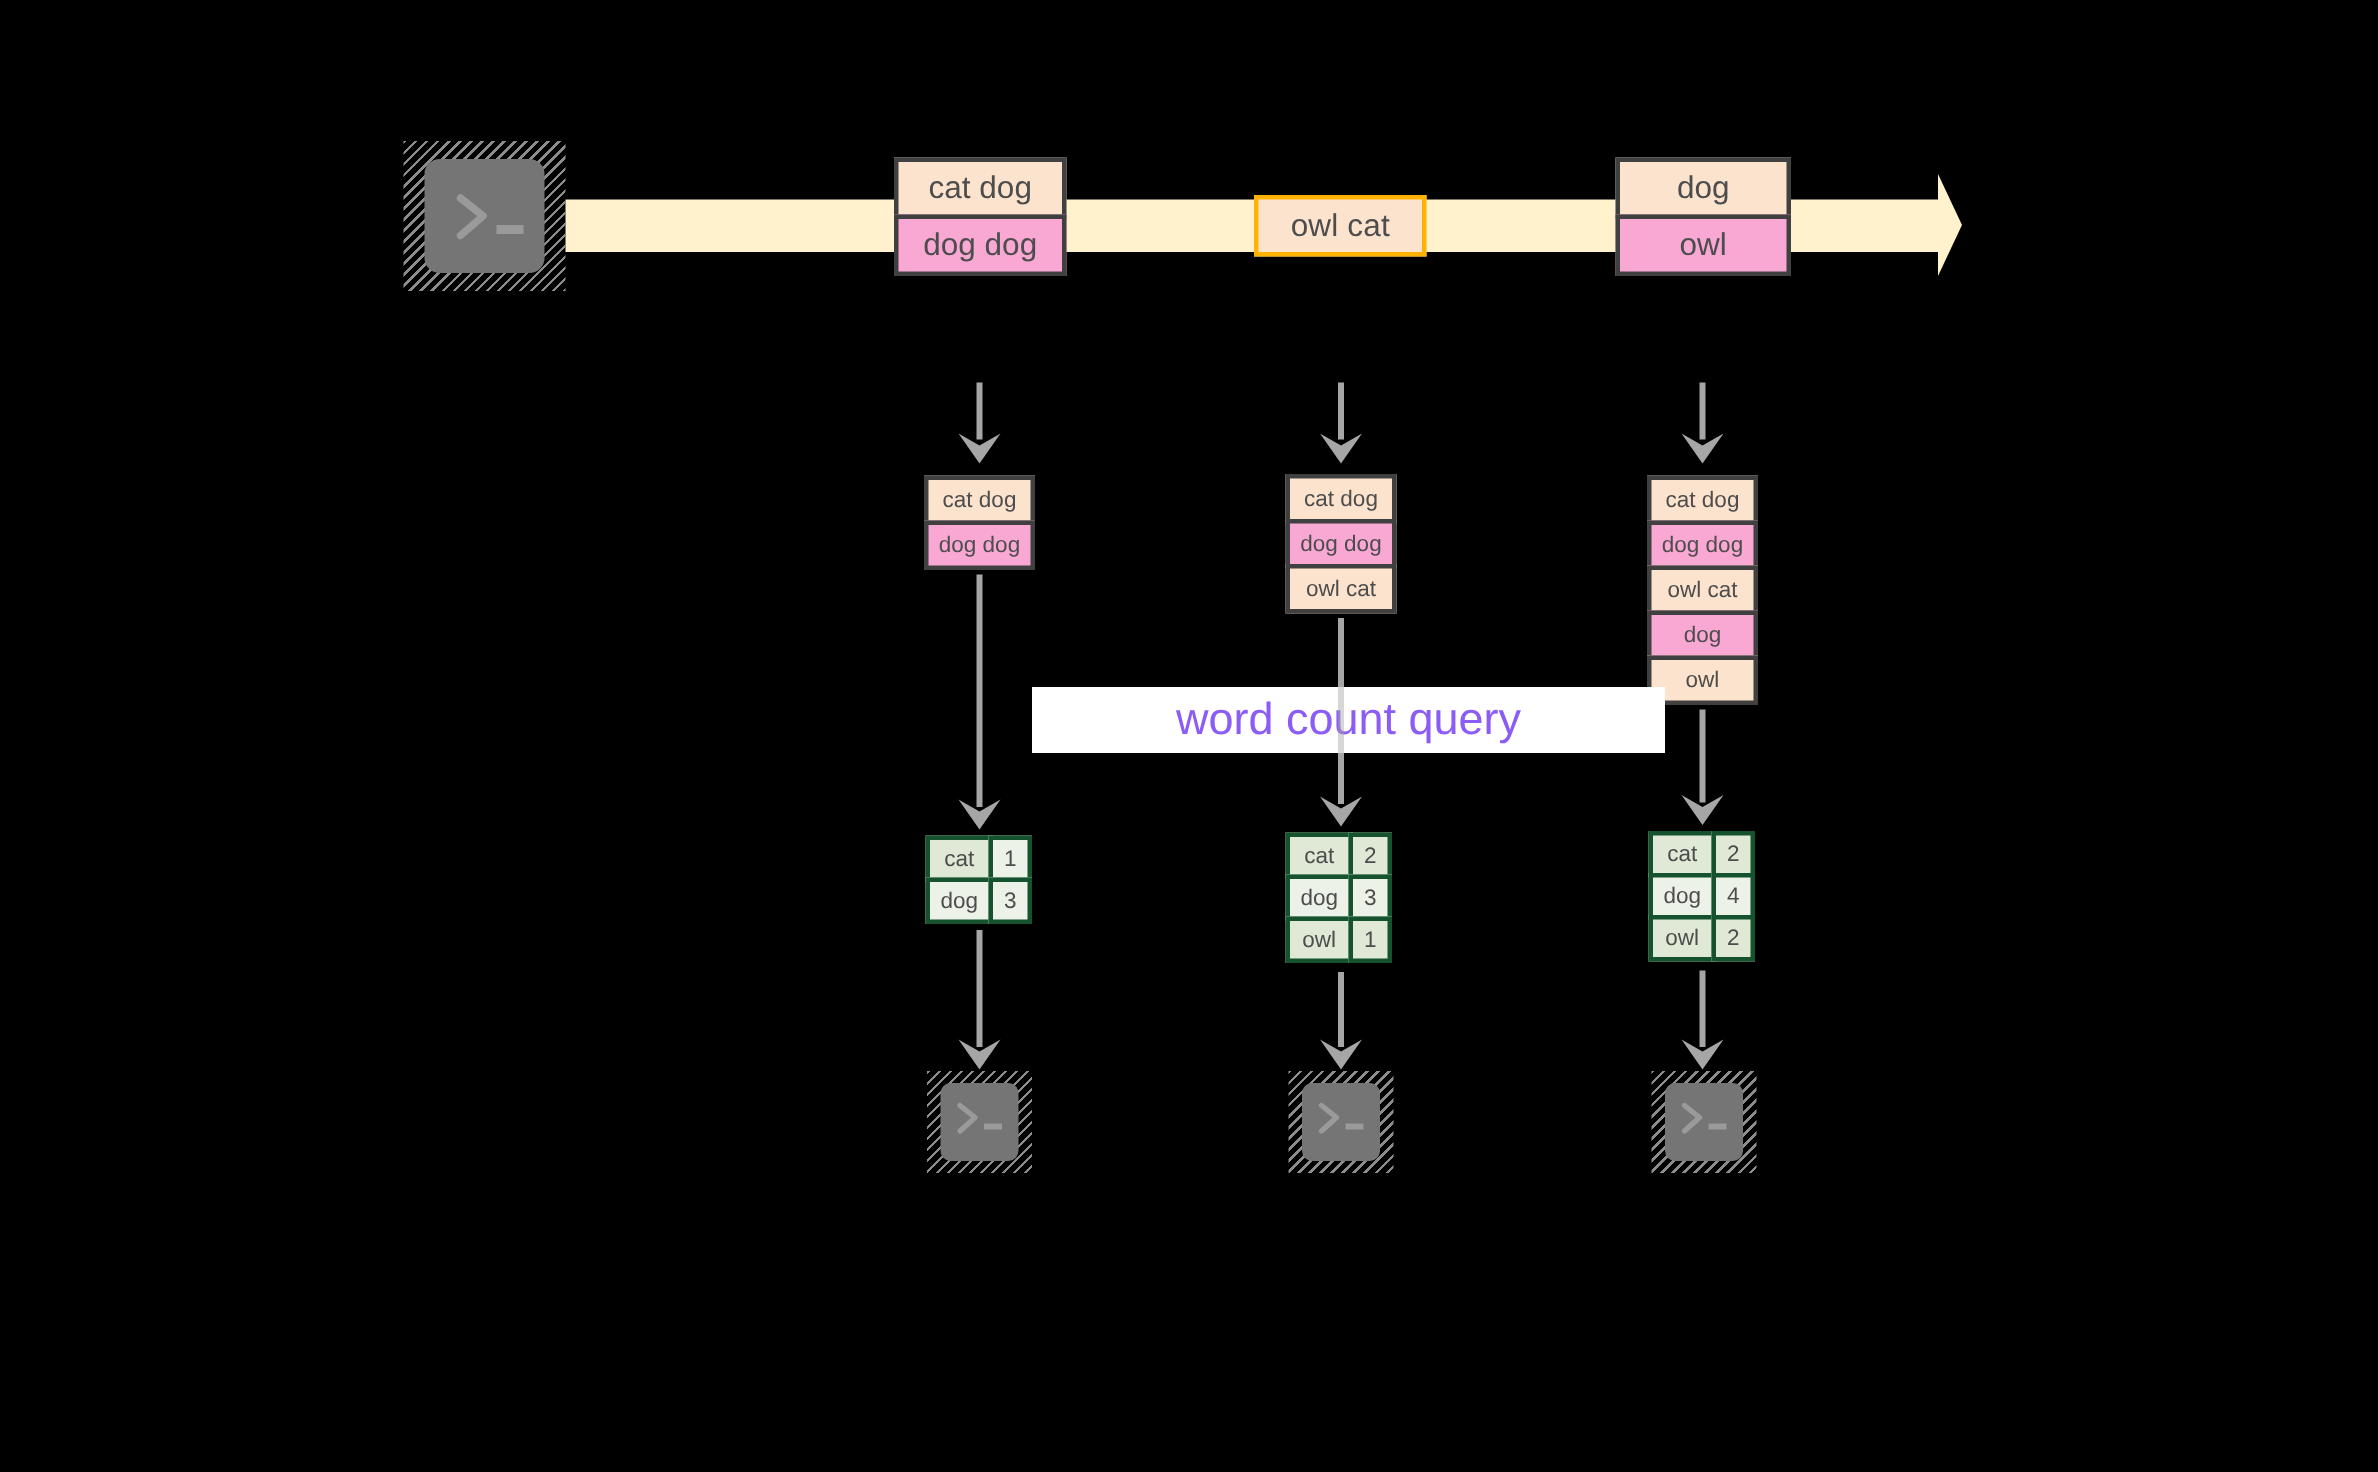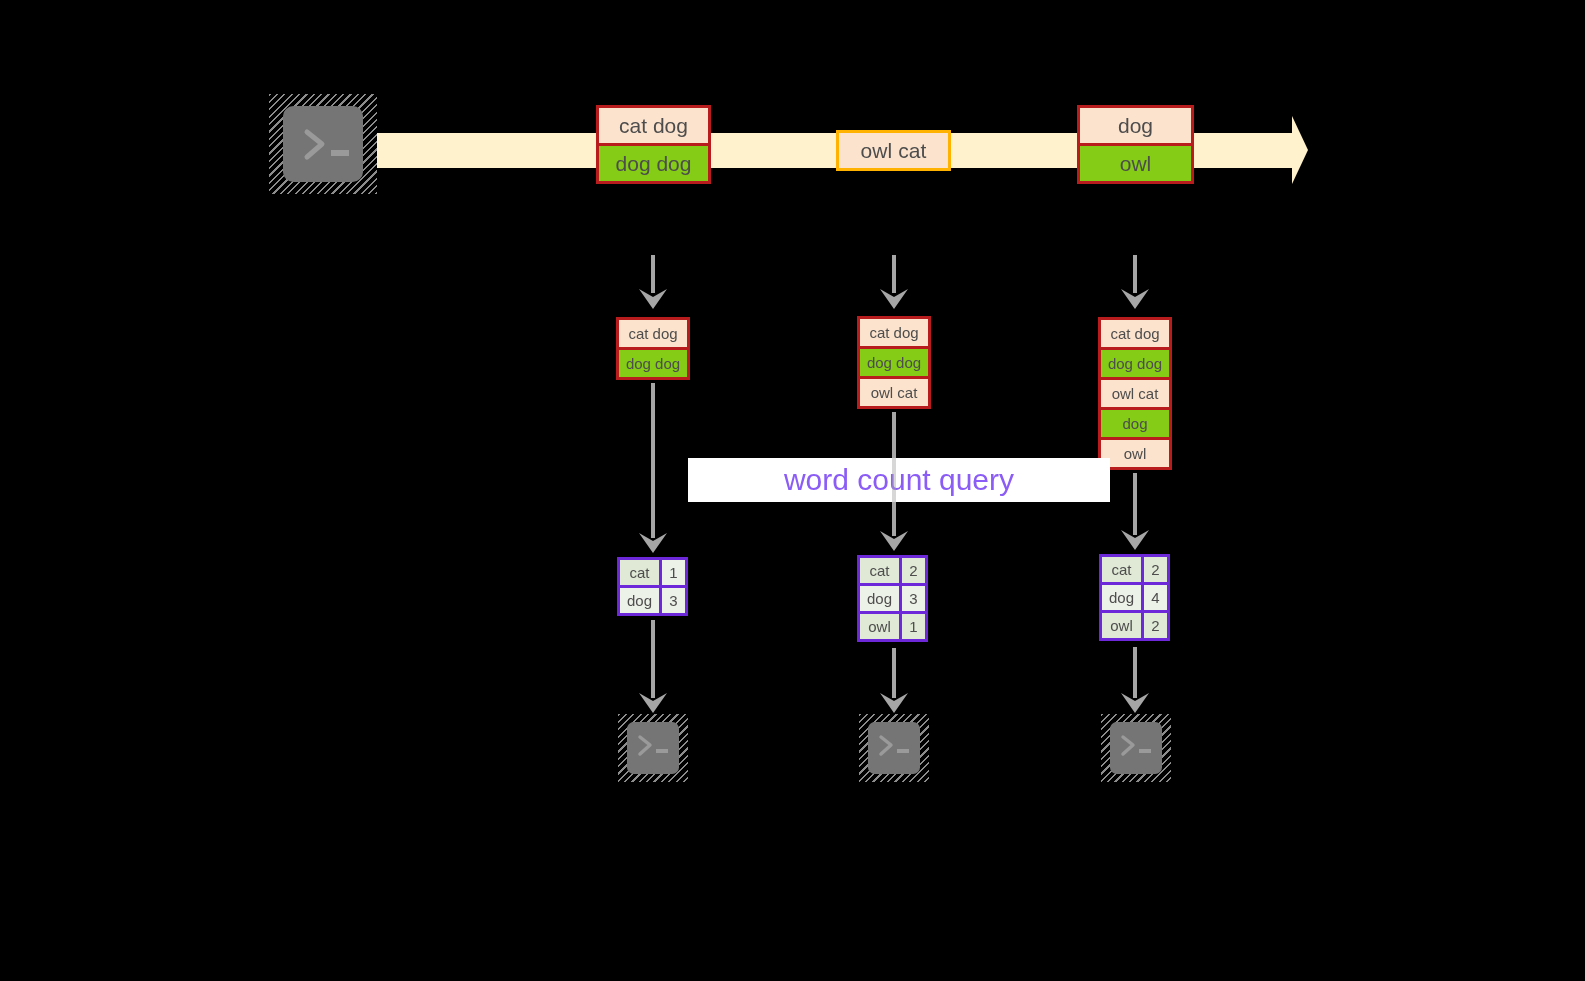--- a/index.html
+++ b/index.html
@@ -66,45 +66,45 @@
   }
   .rec.dark  { background: #FCE3CD; }
 
   
   .stack {
     position: absolute;
     box-sizing: border-box;
   }
   .stack .cell {
     box-sizing: border-box;
-    border: 3px solid #b91c1c;
+    border: 3px solid #404040;
     color: #4d4d4d;
     display: flex;
     align-items: center;
     justify-content: center;
     white-space: nowrap;
     margin-top: -3px;
   }
   .stack .cell:first-child { margin-top: 0; }
   .stack .cell.dark  { background: #FCE3CD; }
-  .stack .cell.light { background: #84cc16; }
+  .stack .cell.light { background: #f9a8d4; }
 
   
   .tbl {
     position: absolute;
     box-sizing: border-box;
   }
   .tbl .trow {
     display: flex;
     margin-top: -3px;
   }
   .tbl .trow:first-child { margin-top: 0; }
   .tbl .tc {
     box-sizing: border-box;
-    border: 3px solid #6d28d9;
+    border: 3px solid #14532d;
     color: #4d4d4d;
     display: flex;
     align-items: center;
     justify-content: center;
     white-space: nowrap;
   }
   .tbl .tc + .tc { margin-left: -3px; }
   .tbl .tc.dark  { background: #DFE9D5; }
   .tbl .tc.light { background: #EDF2E8; }
 

